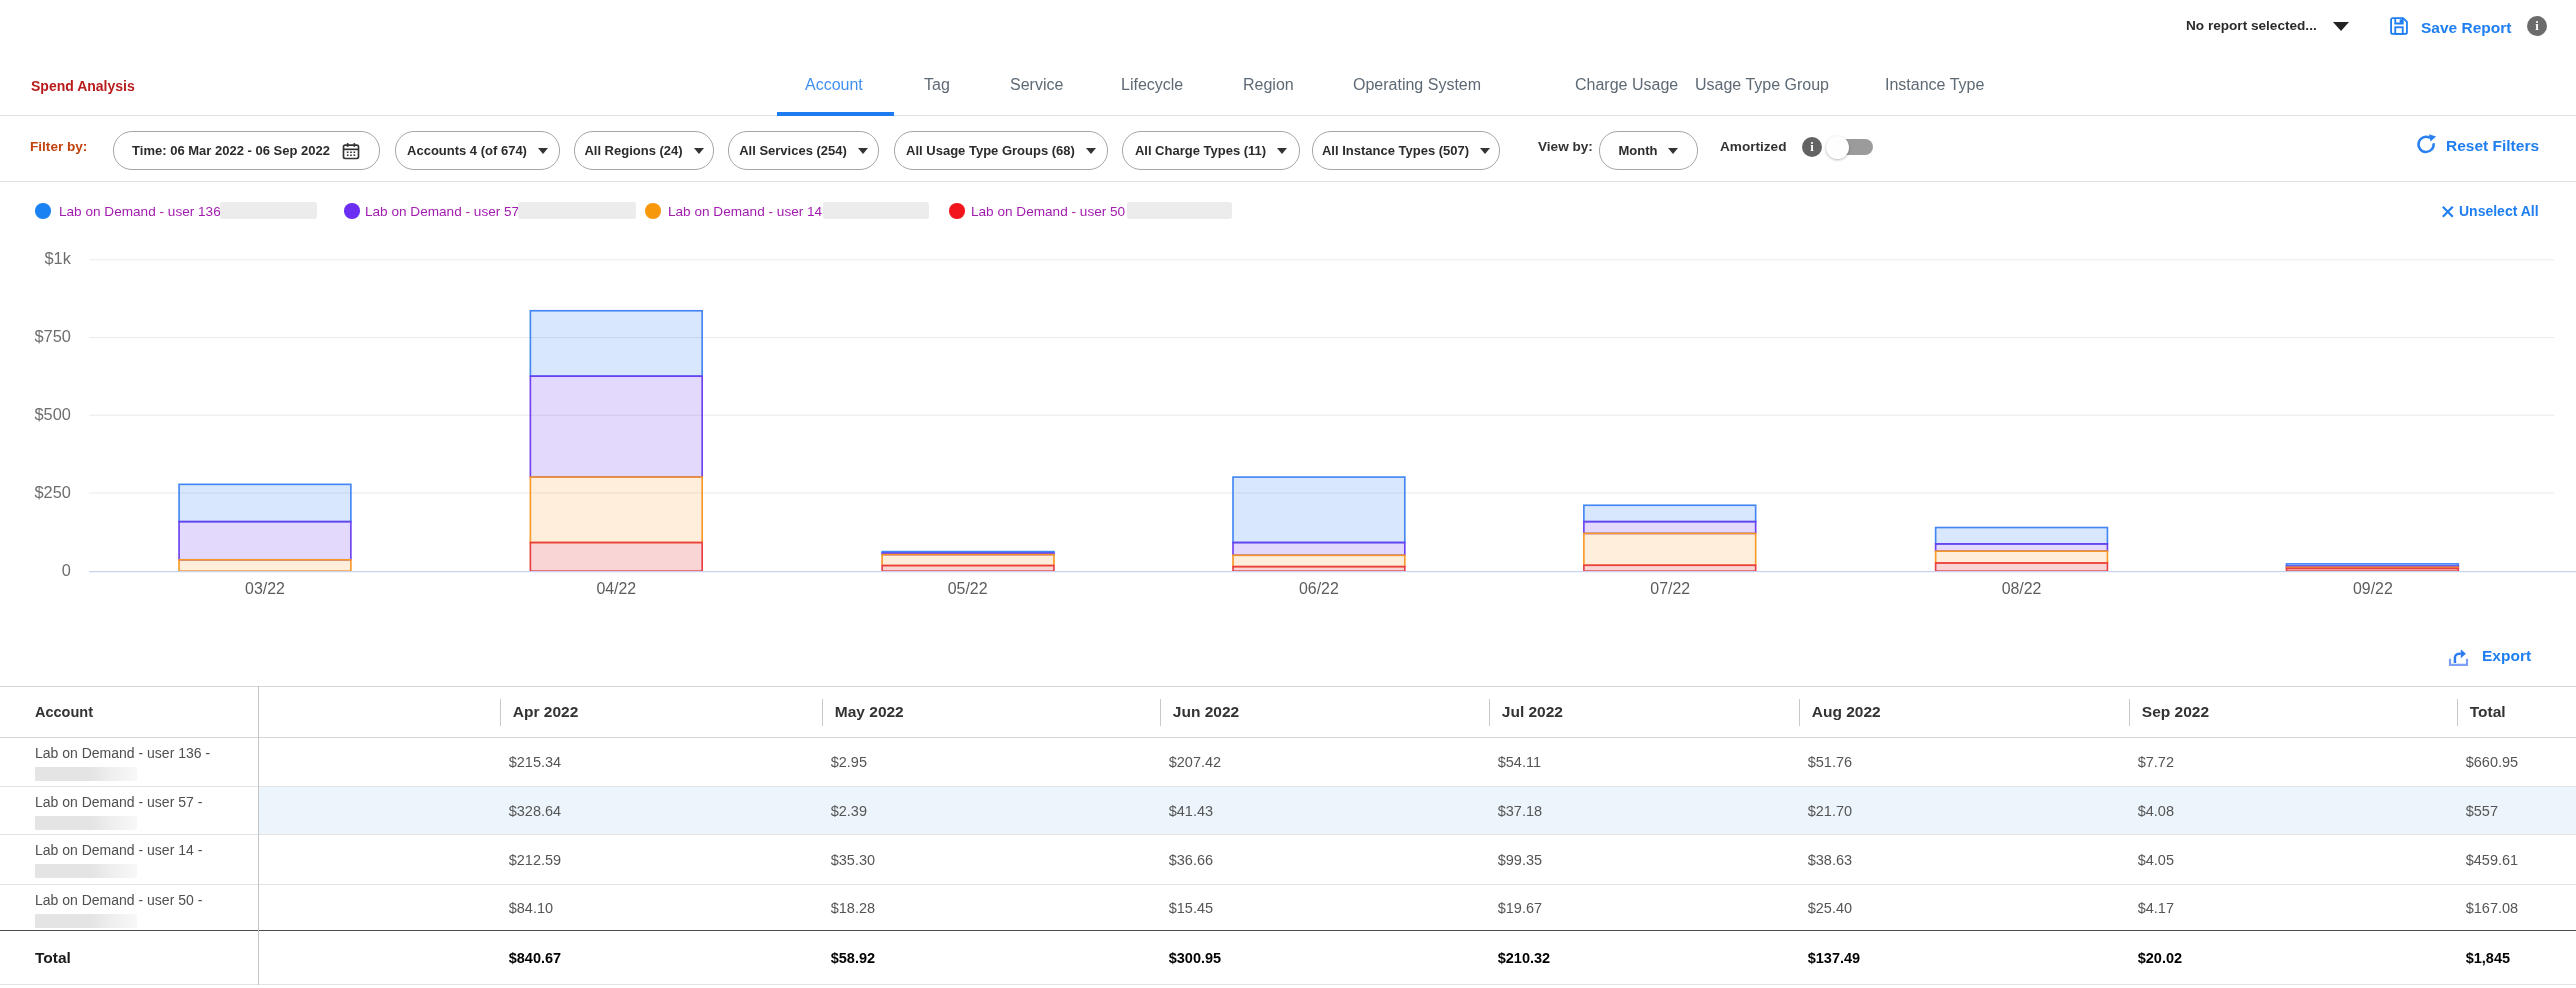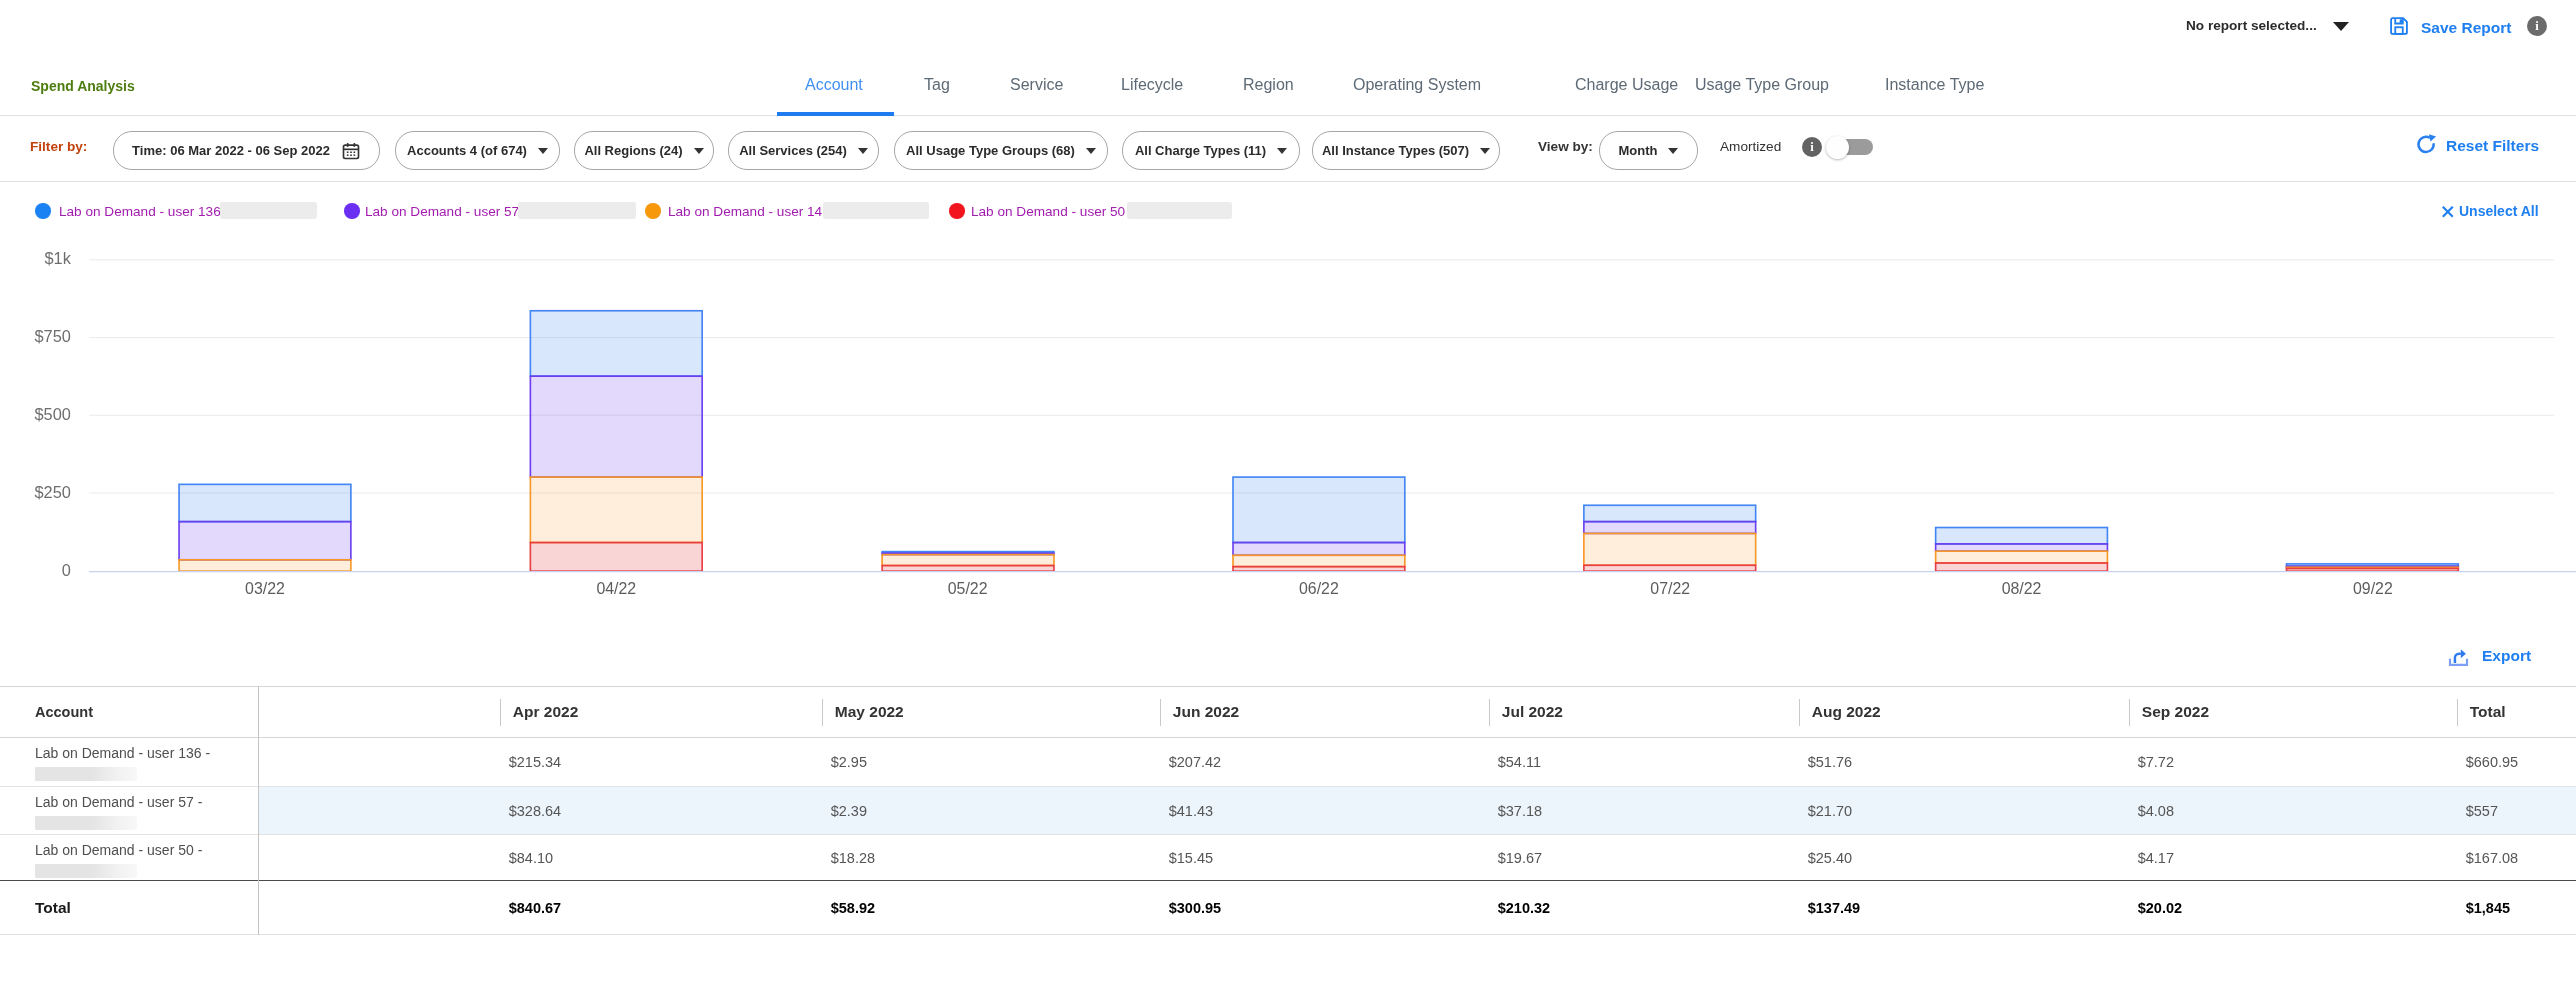--- a/index.html
+++ b/index.html
@@ -23,21 +23,21 @@
   <div class="abs caret" style="left:2333px; top:22px; border-left-width:8.2px; border-right-width:8.2px; border-top-width:9px; border-top-color:#222;"></div>
   <svg class="abs" style="left:2389px; top:16.4px;" width="20" height="20" viewBox="0 0 24 24" fill="none" stroke="#1f7ff0" stroke-width="2.2">
     <path d="M19.5 21.5h-15a2 2 0 0 1-2-2v-15a2 2 0 0 1 2-2H17l4.5 4.5v12.5a2 2 0 0 1-2 2z"></path>
     <path d="M7.5 2.5V9h9V2.5"></path>
     <rect x="12.8" y="4" width="3.4" height="4.2" fill="#1f7ff0" stroke="none"></rect>
     <rect x="7.5" y="13.5" width="9" height="8"></rect>
   </svg>
   <div class="abs blue" style="left:2421px; top:19px; font-size:15.5px; font-weight:bold;">Save Report</div>
   <div class="abs" style="left:2527px; top:16.4px; width:20px; height:20px; border-radius:50%; background:#6b6b6b; color:#fff; font-size:12.7px; font-weight:bold; display:flex; align-items:center; justify-content:center; font-family:'Liberation Serif',serif;">i</div>
 
-  <div class="abs" style="left:31px; top:78px; font-size:14px; font-weight:bold; color:#4d7c0f;">Spend Analysis</div>
+  <div class="abs" style="left:31px; top:78px; font-size:14px; font-weight:bold; color:#b91c1c;">Spend Analysis</div>
 
   <div class="tab" style="left:805px; color:#4090f2;">Account</div>
   <div class="tab" style="left:924px;">Tag</div>
   <div class="tab" style="left:1010px;">Service</div>
   <div class="tab" style="left:1121px;">Lifecycle</div>
   <div class="tab" style="left:1243px;">Region</div>
   <div class="tab" style="left:1353px;">Operating System</div>
   <div class="tab" style="left:1575px;">Charge Usage</div>
   <div class="tab" style="left:1695px;">Usage Type Group</div>
   <div class="tab" style="left:1885px;">Instance Type</div>
@@ -62,21 +62,21 @@
       </svg>
   </div>
   <div class="pill" style="left:395px; width:165px;">Accounts 4 (of 674)<span class="caret"></span></div>
   <div class="pill" style="left:574px; width:140px;">All Regions (24)<span class="caret"></span></div>
   <div class="pill" style="left:728px; width:151px;">All Services (254)<span class="caret"></span></div>
   <div class="pill" style="left:894px; width:214px;">All Usage Type Groups (68)<span class="caret"></span></div>
   <div class="pill" style="left:1122px; width:178px;">All Charge Types (11)<span class="caret"></span></div>
   <div class="pill" style="left:1312px; width:188px;">All Instance Types (507)<span class="caret"></span></div>
   <div class="abs" style="left:1538px; top:139px; font-size:13.6px; font-weight:bold; color:#333;">View by:</div>
   <div class="pill" style="left:1599px; width:99px;">Month<span class="caret"></span></div>
-  <div class="abs" style="left:1720px; top:139px; font-size:13.6px; font-weight:normal; color:#333;">Amortized</div>
+  <div class="abs" style="left:1720px; top:139px; font-size:13.6px; font-weight:bold; color:#333;">Amortized</div>
   <div class="abs" style="left:1802px; top:137px; width:20px; height:20px; border-radius:50%; background:#636363; color:#fff; font-size:12.7px; font-weight:bold; display:flex; align-items:center; justify-content:center; font-family:'Liberation Serif',serif;">i</div>
   <div class="abs" style="left:1838px; top:139px; width:35px; height:16.4px; border-radius:8.2px; background:#9b9b9b;"></div>
   <div class="abs" style="left:1826px; top:136px; width:23px; height:23px; border-radius:50%; background:#fefefe; box-shadow:0 0.9px 2.7px rgba(0,0,0,0.3);"></div>
   <svg class="abs" style="left:2416px; top:133px;" width="21" height="22" viewBox="0 0 23 24" fill="none">
     <path d="M19.2 11.1 A 8.3 8.3 0 1 1 15.2 5.3" stroke="#2b80f0" stroke-width="2.7"></path>
     <polygon points="14.2,1.3 22,3.9 15.8,9.3" fill="#2b80f0"></polygon>
   </svg>
   <div class="abs blue" style="left:2446px; top:137px; font-size:15.5px; font-weight:bold;">Reset Filters</div>
   <div class="abs" style="left:0; top:181px; width:2576px; height:0.9px; background:#e1e1e1;"></div>
 
@@ -229,20 +229,34 @@
           </td>
       <td></td>
           <td>$328.64</td>
           <td>$2.39</td>
           <td>$41.43</td>
           <td>$37.18</td>
           <td>$21.70</td>
           <td>$4.08</td>
           <td>$557</td>
     </tr>
+    <tr class="drow" style="height:50px;">
+      <td class="acc-col acc">
+            <div>Lab on Demand - user 14 -</div>
+            <div class="blur2"></div>
+          </td>
+      <td></td>
+          <td>$212.59</td>
+          <td>$35.30</td>
+          <td>$36.66</td>
+          <td>$99.35</td>
+          <td>$38.63</td>
+          <td>$4.05</td>
+          <td>$459.61</td>
+    </tr>
     <tr class="drow last" style="height:46px;margin-top:12px;">
       <td class="acc-col acc">
             <div>Lab on Demand - user 50 -</div>
             <div class="blur2"></div>
           </td>
       <td></td>
           <td>$84.10</td>
           <td>$18.28</td>
           <td>$15.45</td>
           <td>$19.67</td>

